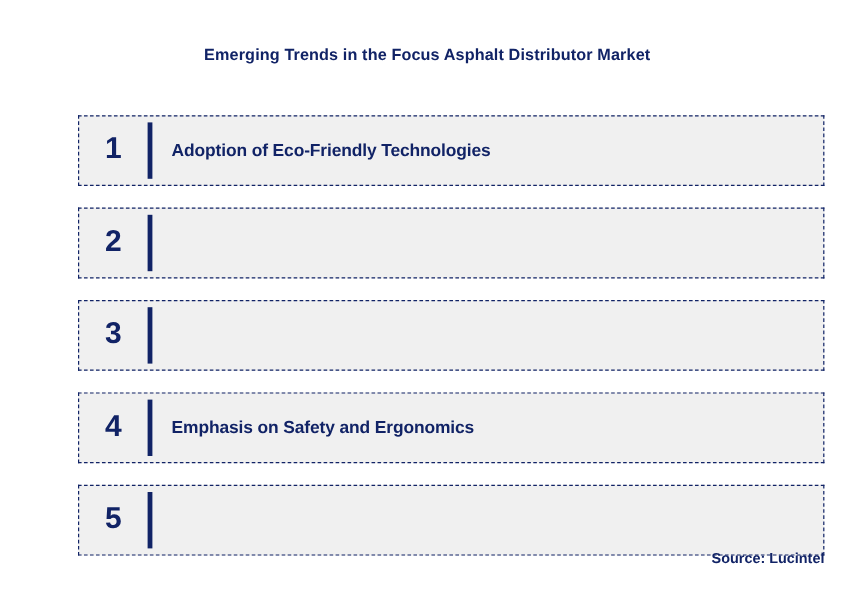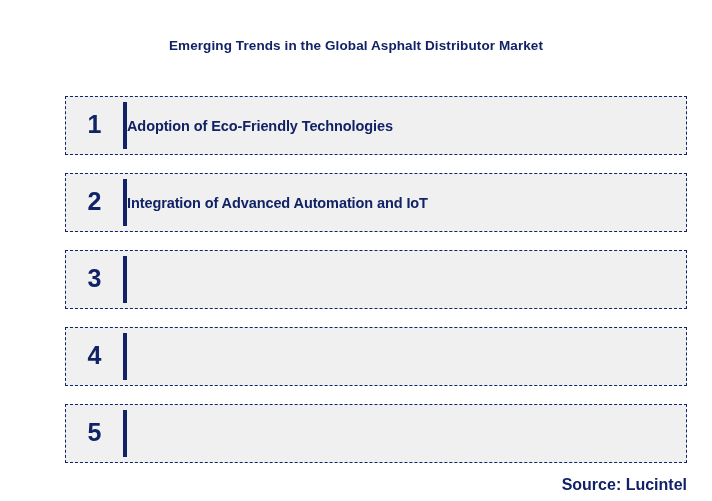--- a/index.html
+++ b/index.html
@@ -72,67 +72,68 @@
 
   .trend-divider {
     width: 4px;
     flex: 0 0 4px;
     height: 47px;
     background: #112366;
   }
 
   .trend-label {
     flex: 1 1 auto;
+    padding-left: 16px;
     font-size: 14.5px;
     font-weight: bold;
     color: #112366;
     letter-spacing: -0.1px;
     white-space: nowrap;
   }
 
   #source-note {
     position: absolute;
     right: 25px;
-    top: 476px;
-    font-size: 16px;
+    top: 458px;
+    font-size: 12px;
     font-weight: bold;
     color: #112366;
     text-align: right;
     white-space: nowrap;
   }
 </style>
 </head>
 <body>
 
 <div id="infographic">
 
-  <div id="chart-title">Emerging Trends in the Global Asphalt Distributor Market</div>
+  <div id="chart-title">Emerging Trends in the Focus Asphalt Distributor Market</div>
 
   <div id="trend-list">
 
     <div class="trend-row">
       <div class="trend-number">1</div>
       <div class="trend-divider"></div>
       <div class="trend-label">Adoption of Eco-Friendly Technologies</div>
     </div>
 
     <div class="trend-row">
       <div class="trend-number">2</div>
       <div class="trend-divider"></div>
-      <div class="trend-label">Integration of Advanced Automation and IoT</div>
     </div>
 
     <div class="trend-row">
       <div class="trend-number">3</div>
       <div class="trend-divider"></div>
     </div>
 
     <div class="trend-row">
       <div class="trend-number">4</div>
       <div class="trend-divider"></div>
+      <div class="trend-label">Emphasis on Safety and Ergonomics</div>
     </div>
 
     <div class="trend-row">
       <div class="trend-number">5</div>
       <div class="trend-divider"></div>
     </div>
 
   </div>
 
   <div id="source-note">Source: Lucintel</div>

